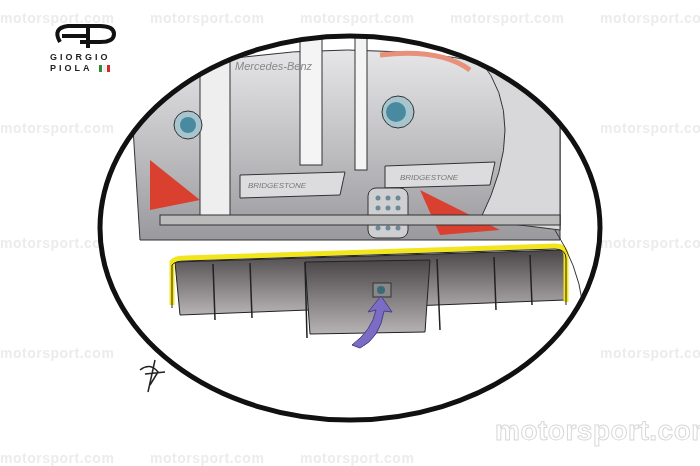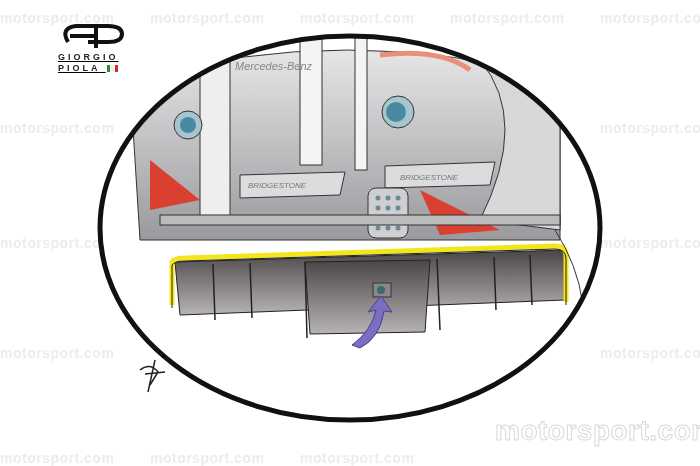--- a/index.html
+++ b/index.html
@@ -1,19 +1,19 @@
 <!DOCTYPE html>
 <html><head>
 <meta charset="utf-8">
 <style>
   html, body { margin:0; padding:0; }
   body { width:700px; height:466px; background:#ffffff; position:relative; overflow:hidden;
          font-family:"Liberation Sans", sans-serif; }
   .wm { position:absolute; color:#ececec; font-size:14px; font-weight:bold; letter-spacing:0.5px; white-space:nowrap; }
-  .logo { position:absolute; left:58px; top:22px; width:80px;text-decoration:underline; }
+  .logo { position:absolute; left:50px; top:22px; width:80px; }
   .logo-text { font-size:9px; letter-spacing:3px; color:#222; font-weight:bold; line-height:11px; }
   .flag { display:inline-block; width:3px; height:7px; margin-left:1px; vertical-align:middle; }
   .brand { position:absolute; left:495px; top:415px; font-size:28px; font-weight:bold; color:#fff;
            -webkit-text-stroke:1px #d8d8d8; letter-spacing:0.5px; }
 </style>
 </head>
 <body>
 
 <div>
   <span class="wm" style="left:0;top:10px">motorsport.com</span>

